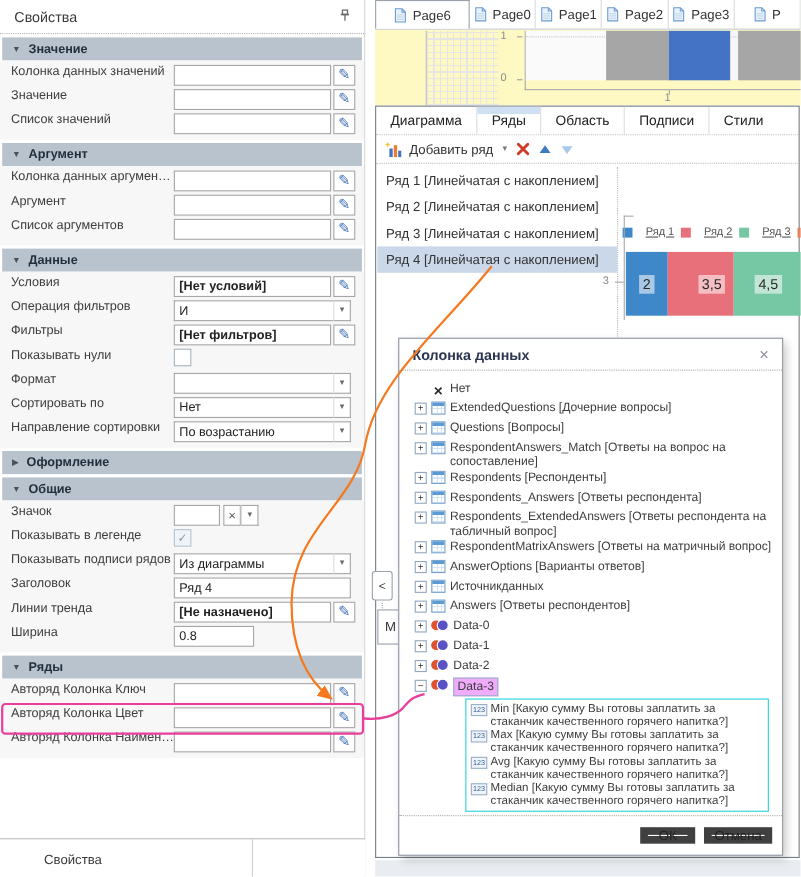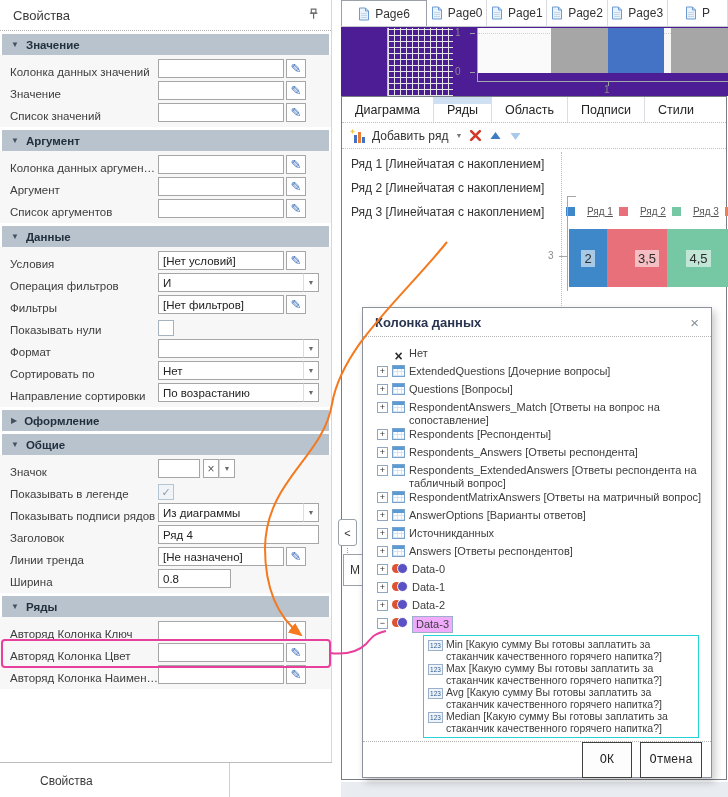--- a/index.html
+++ b/index.html
@@ -9,46 +9,46 @@
 
   
   .propspanel{position:absolute;left:0;top:0;width:332px;height:797px;background:#fff;border-right:1px solid #d6d6d6;}
   .phead{height:30px;display:flex;align-items:center;justify-content:space-between;padding:0 12px 0 13px;font-size:13px;color:#3a3a3a;}
   .dotsep{border-top:1px dotted #b3b3b3;height:0;}
   .sechead{margin:3px 2px 0 2px;height:21px;background:#b9c3ce;display:flex;align-items:center;gap:7px;padding:0 9px;font-weight:bold;font-size:11.5px;color:#22303e;}
   .sechead::before{font-size:8px;color:#44525f;}
   .sechead.v-expanded::before{content:"▼";}
   .sechead.v-collapsed::before{content:"▶";}
   .secrows{padding:4px 0 2px 0;background:#f7f7f7;}
-  .prow{height:19px;margin-bottom:3px;display:flex;align-items:flex-end;padding:0 8px 0 10px;}
+  .prow{height:19px;margin-bottom:3px;display:flex;align-items:flex-start;padding:0 8px 0 10px;}
   .plabel{width:148px;flex:none;font-size:11.5px;color:#3d3d3d;white-space:nowrap;overflow:hidden;}
   .pctrl{flex:1;display:flex;align-items:center;}
   .pinput{display:none;height:19px;background:#fff;border:1px solid #a6a6a6;font-size:11.5px;color:#222;padding:2px 4px;white-space:nowrap;overflow:hidden;line-height:14px;}
   .editbtn{display:none;width:20px;height:19px;border:1px solid #a6a6a6;background:#fff;margin-left:2px;align-items:center;justify-content:center;}
   .pencil{font-family:"DejaVu Sans",sans-serif;color:#3a6cb5;font-size:13px;line-height:1;}
   .caretbtn{display:none;width:16px;height:19px;border:1px solid #a6a6a6;border-left:1px solid #dcdcdc;background:#fff;align-items:center;justify-content:center;font-size:7px;color:#6a6a6a;}
   .xbtn{display:none;width:16px;height:19px;border:1px solid #a6a6a6;margin-left:3px;background:#fff;align-items:center;justify-content:center;font-size:12px;color:#555;}
   .chk{display:none;width:16px;height:16px;border:1px solid #a6b2bd;background:#fff;align-items:center;justify-content:center;font-size:11px;color:#8d9aa7;}
   .chk.v-on{background:#f0f4f8;border-color:#b4c4d2;}
   .chk.v-on::after{content:"✓";}
-  .v-edit .pinput{display:block;width:126px;}
+  .v-edit .pinput{display:block;width:143px;font-weight:bold;}
   .v-edit .editbtn{display:flex;}
   .v-dropdown .pinput{display:block;width:145px;border-right:none;}
   .v-dropdown .caretbtn{display:flex;}
   .v-text .pinput{display:block;width:161px;}
   .v-textshort .pinput{display:block;width:73px;}
   .v-checkbox .chk{display:flex;}
   .v-icon .pinput{display:block;width:42px;}
   .v-icon .xbtn{display:flex;}
   .v-icon .caretbtn{display:flex;border:1px solid #a6a6a6;border-left:1px solid #dcdcdc;}
   .pbottom{position:absolute;left:0;bottom:0;width:332px;height:35px;background:#fff;border-top:1px solid #bcbcbc;}
   .pbottomtab{position:absolute;left:0;top:0;width:230px;height:35px;border-right:1px solid #cfcfcf;display:flex;align-items:center;padding-left:40px;font-size:12px;color:#3a3a3a;}
 
   
-  .surface{position:absolute;left:341px;top:0;width:387px;height:96px;background:#4c1d95;}
+  .surface{position:absolute;left:341px;top:0;width:387px;height:96px;background:#fef9c3;}
   .pagetabs{position:absolute;left:0;top:0;right:0;height:27px;display:flex;background:#fff;border-bottom:1px solid #c6cace;}
   .ptab{display:flex;align-items:center;justify-content:center;gap:5px;width:70px;font-size:12px;color:#333;border-right:1px solid #d8dbdf;white-space:nowrap;}
   .ptab.v-active{width:100px;border:1px solid #9aa1a9;border-bottom:none;background:#fff;}
   .gridpaper{position:absolute;left:46px;top:28px;width:66px;height:68px;border-left:1px solid #bdbdbd;
     background:repeating-linear-gradient(0deg,#e5e5e5 0 1px,transparent 1px 6px),
                repeating-linear-gradient(90deg,#e5e5e5 0 1px,transparent 1px 6px);}
   .ytick{position:absolute;font-size:10px;color:#8a8a8a;}
   .tickdash{position:absolute;width:5px;height:1px;background:#9aa0a6;}
   .vaxis{position:absolute;left:136px;top:28px;width:1px;height:54px;background:#a3a8ad;}
   .haxis{position:absolute;left:136px;top:81px;right:0;height:1px;background:#a3a8ad;}
@@ -107,21 +107,21 @@
   .ticon.v-data::before{content:"";position:absolute;left:0;top:1px;width:9px;height:9px;border-radius:50%;background:#dd5230;}
   .ticon.v-data::after{content:"";position:absolute;left:5px;top:0;width:9px;height:9px;border-radius:50%;background:#5a52c4;border:1px solid #fff;}
   .numicon{flex:none;margin-top:1px;width:15px;height:11px;border:1px solid #9ab0c8;background:#eef4fa;display:flex;align-items:center;justify-content:center;font-size:6.5px;color:#2d5a8e;letter-spacing:0;}
   .numicon::after{content:"123";}
   .tlabel{font-size:11px;line-height:12.5px;color:#3d3d3d;padding:1px 3px 0 0;}
   .tlabel.v-sel{border:1px solid #9ab0c8;background:#f0abfc;padding:1px 3px;}
   .childbox{margin:2px 6px 0 46px;border:1px solid #25d3d8;padding:3px 4px 2px 4px;}
   .crow{display:flex;align-items:flex-start;gap:3px;margin-bottom:1px;}
   .clabel{font-size:10.5px;line-height:11.5px;color:#3d3d3d;}
   .dbuttons{position:absolute;left:0;right:0;bottom:0;height:36px;border-top:1px dotted #b3b3b3;display:flex;align-items:center;justify-content:flex-end;gap:8px;padding:0 9px;}
-  .dbtn{height:36px;border:1px solid #404040;background:#fdfdfd;font-size:12px;color:#222;display:flex;align-items:center;justify-content:center;font-family:Liberation Mono, monospace;}
+  .dbtn{height:15px;border:7px solid #404040;background:#fdfdfd;font-size:12px;color:#222;display:flex;align-items:center;justify-content:center;}
   .dbtn.ok{width:50px;}
   .dbtn.cancel{width:62px;}
 
   
   .overlay{position:absolute;left:0;top:0;width:728px;height:797px;z-index:40;pointer-events:none;}
 </style>
 </head>
 <body>
 
 <div id="stage">
@@ -508,20 +508,21 @@
         </svg>
       <svg width="13" height="12" viewBox="0 0 12 12">
           <path d="M1 3 H11 L6 10 Z" fill="#a9c9e9"></path>
         </svg>
     </div>
     <div class="serieslist">
 
     <div class="sitem v-normal">Ряд 1 [Линейчатая с накоплением]</div>
         <div class="sitem v-normal">Ряд 2 [Линейчатая с накоплением]</div>
         <div class="sitem v-normal">Ряд 3 [Линейчатая с накоплением]</div>
+        <div class="sitem v-sel">Ряд 4 [Линейчатая с накоплением]</div>
       </div>
     <div class="vdots"></div>
 
     <div class="preview">
       <div class="legend">
 
       <span class="litem">
             <i class="lsw" style="background: rgb(62, 135, 200);"></i>
             <span>Ряд 1</span>
           </span>

